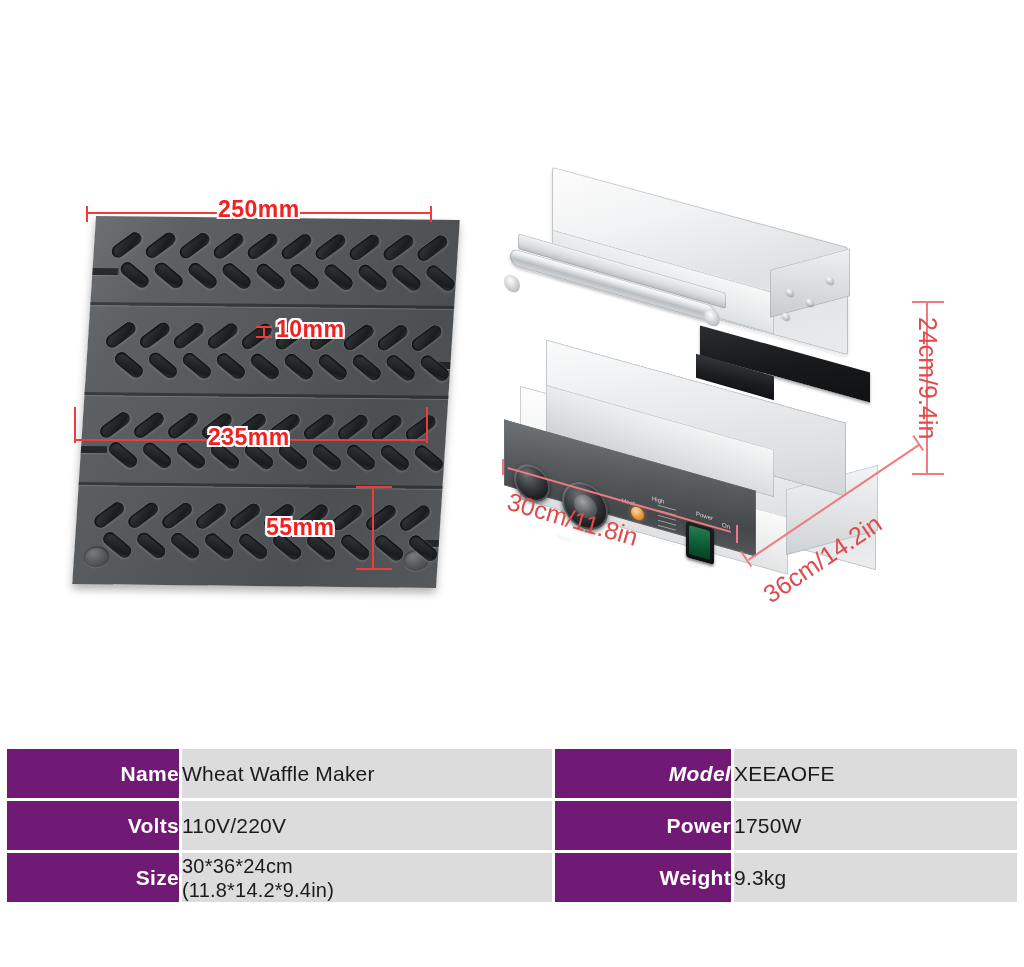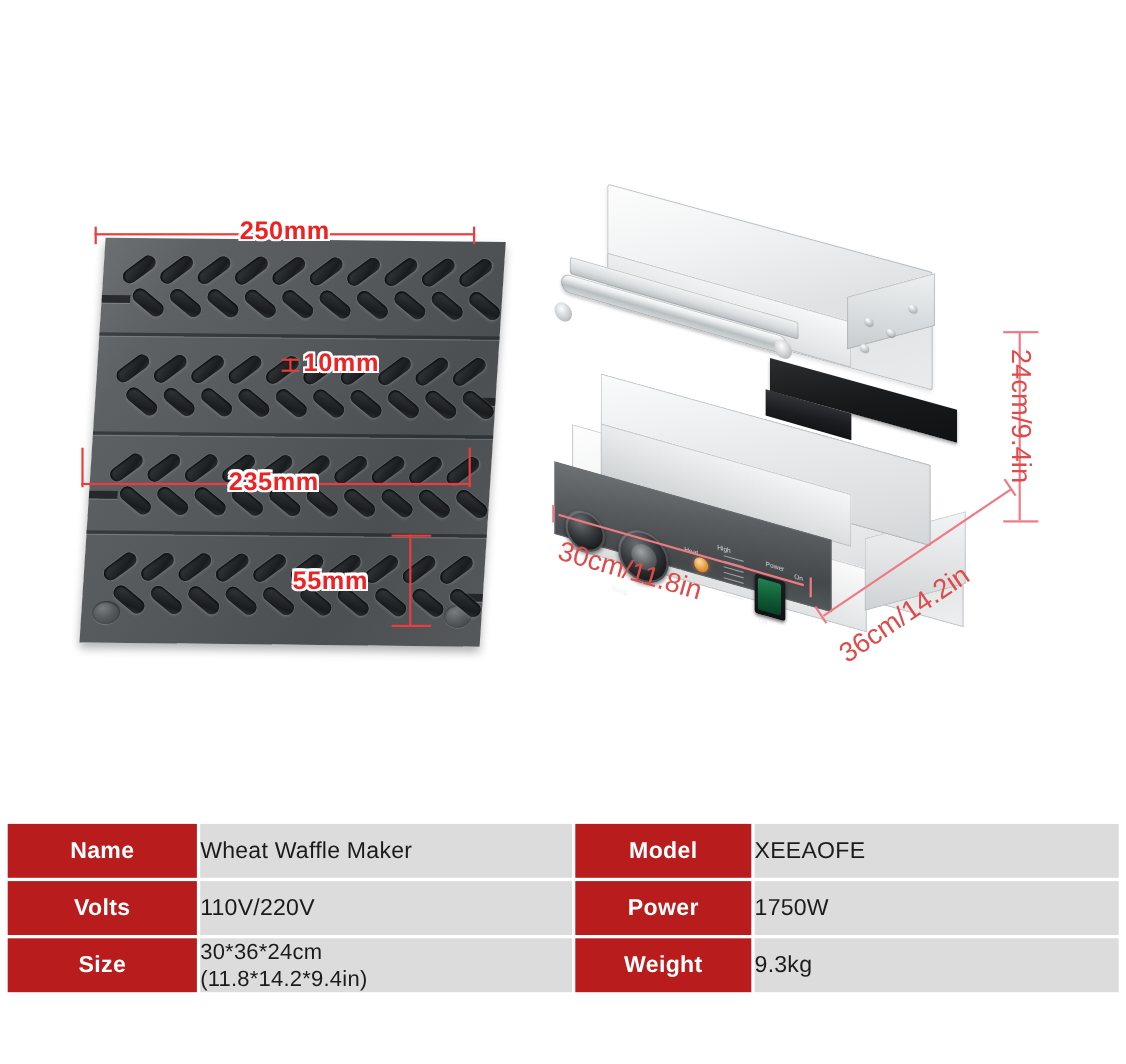--- a/index.html
+++ b/index.html
@@ -256,23 +256,23 @@
   .slant-line { position: absolute; background: #ef7a84; transform-origin: 0 0; }
 
   
   #spec-table {
     position: absolute; left: 4px; top: 746px; width: 1016px;
     border-collapse: separate; border-spacing: 3px 3px;
     table-layout: fixed;
   }
   #spec-table td { padding: 0; vertical-align: middle; }
   td.lbl {
-    background: #b91c1c;
+    background: #701a75;
     color: #ffffff;
-    text-align: center;
+    text-align: right;
     font-size: 21px;
     font-weight: bold;
     height: 49px;
     letter-spacing: .3px;
   }
   td.val {
     background: #dcdcdc;
     color: #1b1b1b;
     font-size: 21px;
     padding-left: 17px;
@@ -472,22 +472,22 @@
       <div class="slant-line" style="left:422px; top:134px; width:32px; height:1.6px; background:#ef7a84;"></div>
       <div class="slant-line" style="left:422px; top:306px; width:32px; height:1.6px; background:#ef7a84;"></div>
       <div class="dim-label thin" style="left:452px; top:150px; font-size:25px; transform:rotate(90deg); transform-origin:0 0;">24cm/9.4in</div>
     </div>
   </div>
 
   <table id="spec-table">
     <tbody id="spec-body">
         <tr>
           <td class="lbl" style="width: 172px;">Name</td>
-          <td class="val" style="width: 338px;">Wheat Waffle Maker</td>
-          <td class="lbl" style="width: 160px;">Model</td>
+          <td class="val" style="width: 370px;">Wheat Waffle Maker</td>
+          <td class="lbl" style="width: 176px; font-style: italic;">Model</td>
           <td class="val">XEEAOFE</td>
         </tr>
         <tr>
           <td class="lbl" style="width: 172px;">Volts</td>
           <td class="val" style="width: 338px;">110V/220V</td>
           <td class="lbl" style="width: 176px;">Power</td>
           <td class="val">1750W</td>
         </tr>
         <tr>
           <td class="lbl" style="width: 172px;">Size</td>

